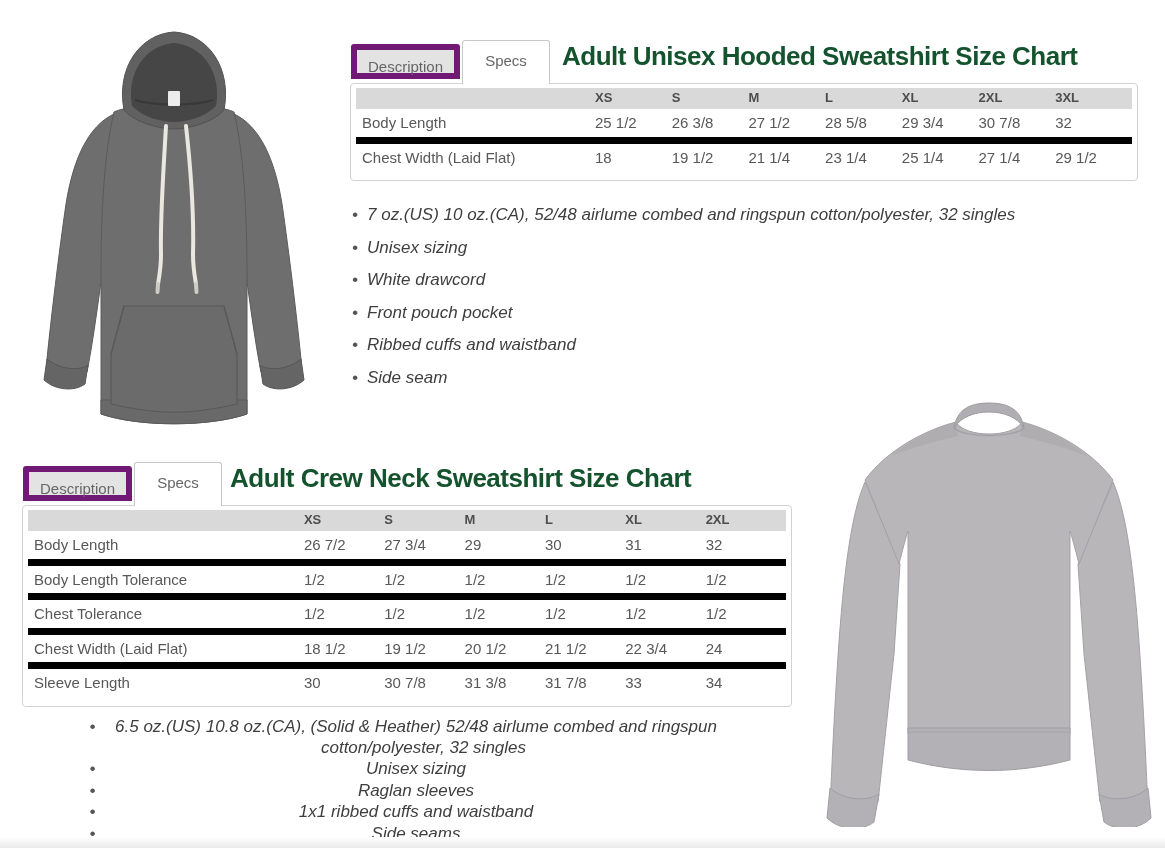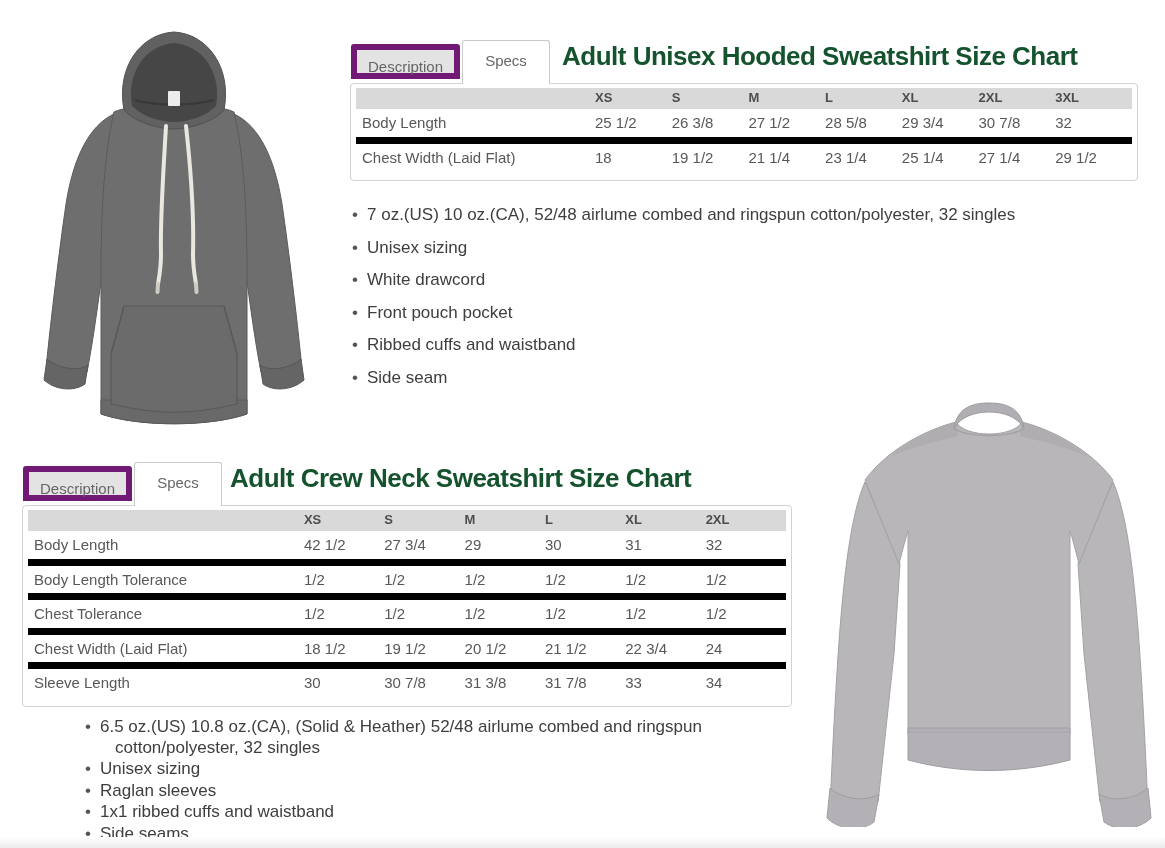--- a/index.html
+++ b/index.html
@@ -86,28 +86,29 @@
     border-bottom: 7px solid #000000;
     line-height: 1.1;
   }
   .spec-table tbody td:first-child { padding-left: 6px; }
   .spec-table tbody tr:last-child td { border-bottom: none; }
   #panel-hoodie col.label-col { width: 30.8%; }
   #panel-crew   col.label-col { width: 36.4%; }
 
   
   .bullets { list-style: none; margin: 0; padding: 0; color: #3e3e3e; font-size: 17px; }
-  .bullets li { position: relative; padding-left: 17px; }
+  .bullets li { position: relative; padding-left: 17px; font-style: italic; }
   .bullets li::before { content: "\2022"; position: absolute; left: 2px; color: #555; }
   #panel-hoodie .bullets { margin-top: 24px; }
   #panel-hoodie .bullets li { margin-bottom: 12.5px; }
   #panel-crew .bullets {
     margin: 9px 0 0 62px;
     width: 648px;
     line-height: 21px;
+    text-align: center;
   }
   #panel-crew .bullets li { margin-bottom: 0.5px; padding-left: 31px; text-indent: -15px; }
   #panel-crew .bullets li::before { left: 16px; }
 
   
   .product-img { position: absolute; }
   #hoodie-img { left: 28px; top: 12px; }
   #crew-img   { left: 815px; top: 382px; }
 
   
@@ -248,21 +249,21 @@
             <th>S</th>
             <th>M</th>
             <th>L</th>
             <th>XL</th>
             <th>2XL</th>
           </tr>
         </thead>
         <tbody>
           <tr>
             <td>Body Length</td>
-            <td>42 1/2</td>
+            <td>26 7/2</td>
             <td>27 3/4</td>
             <td>29</td>
             <td>30</td>
             <td>31</td>
             <td>32</td>
           </tr>
           <tr>
             <td>Body Length Tolerance</td>
             <td>1/2</td>
             <td>1/2</td>

